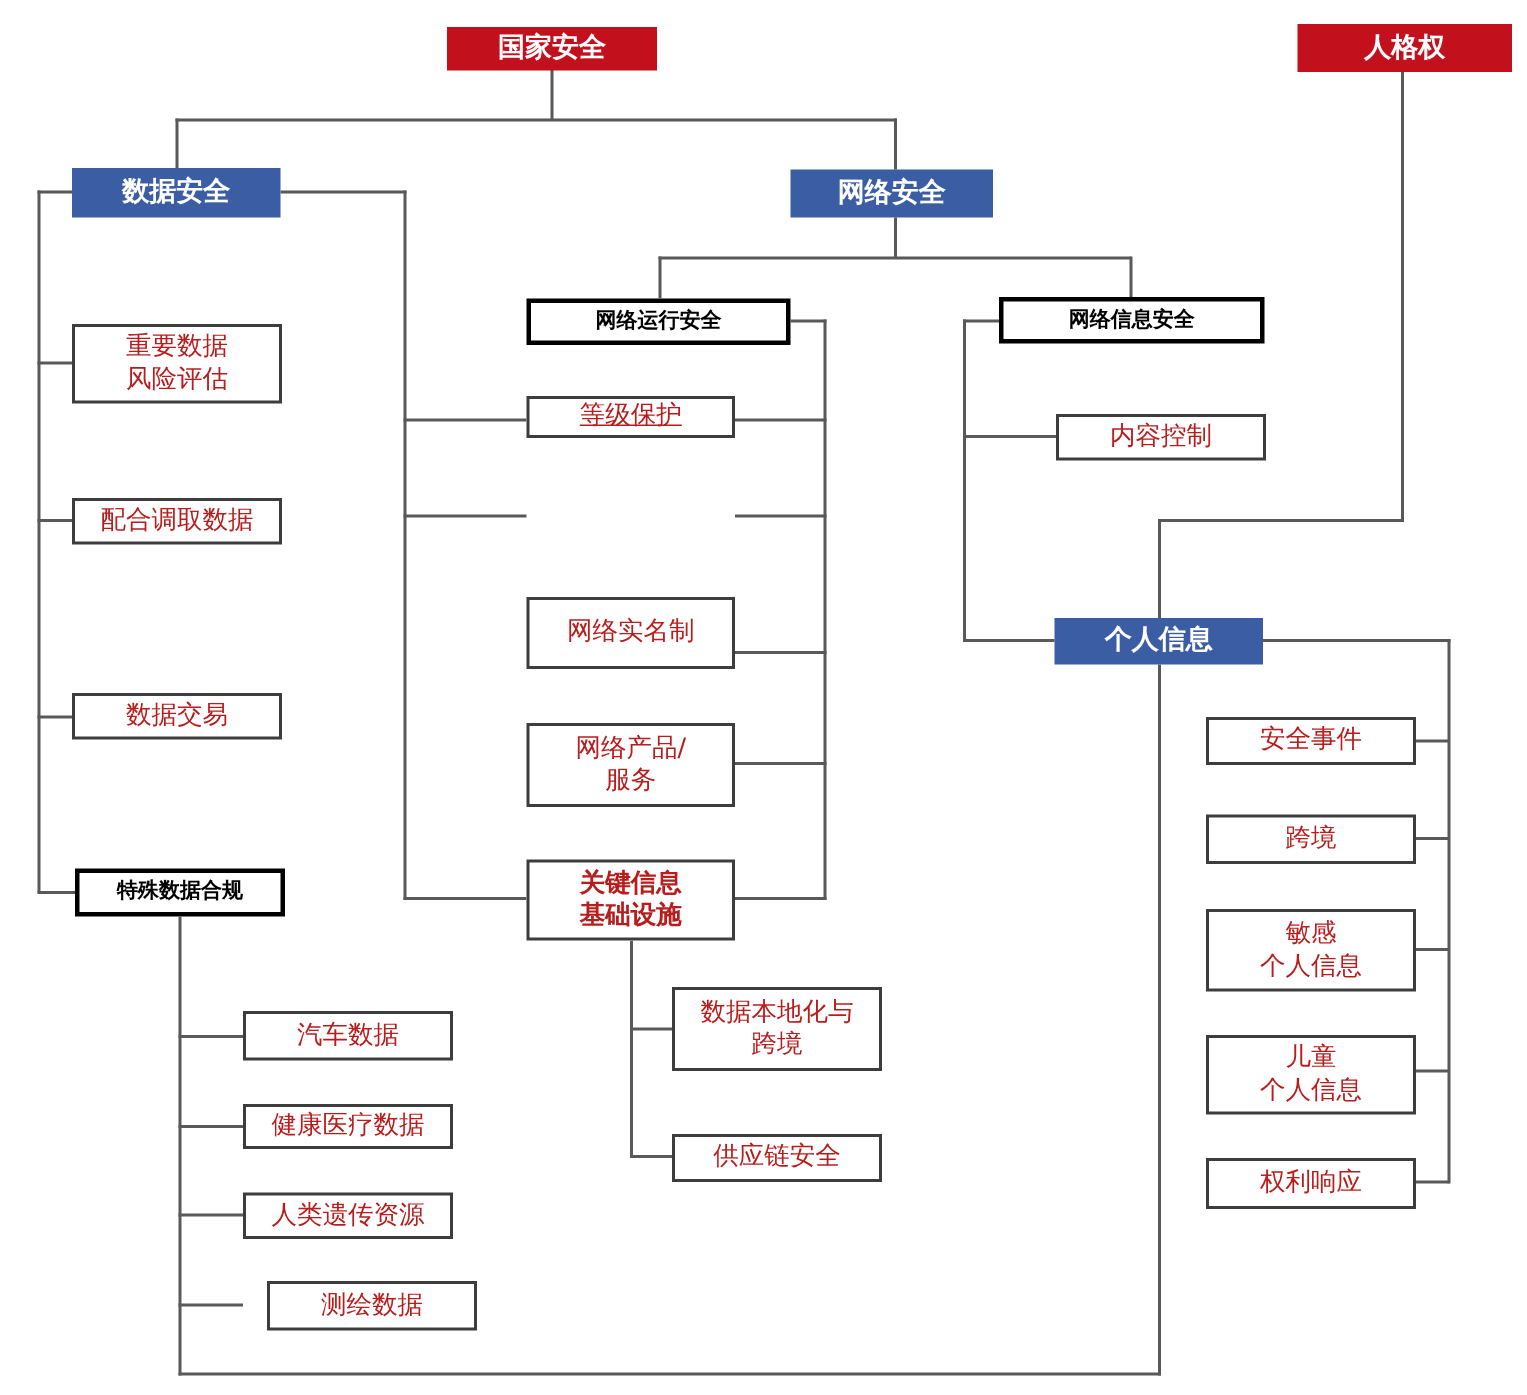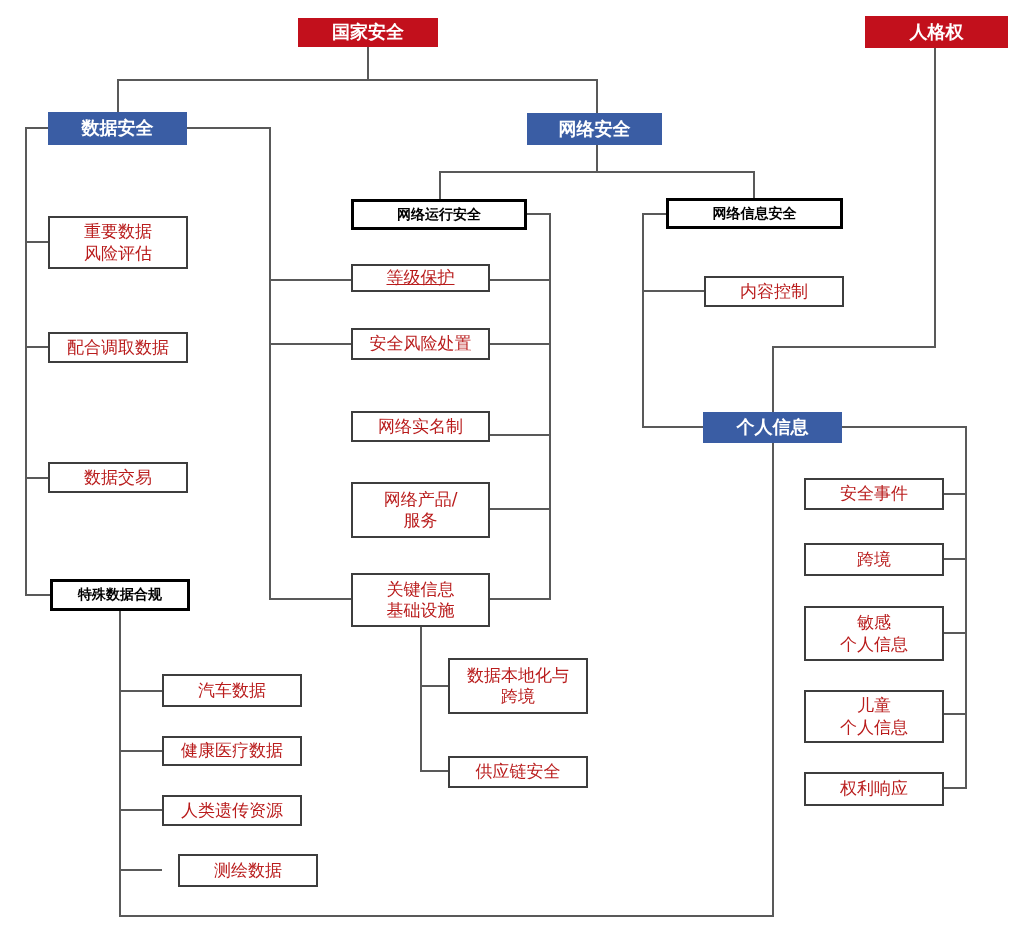--- a/index.html
+++ b/index.html
@@ -91,25 +91,24 @@
     <div class="node blue" style="left: 527px; top: 113px; width: 135px; height: 32px;">网络安全</div>
     <div class="node blue" style="left: 703px; top: 412px; width: 139px; height: 31px;">个人信息</div>
     <div class="node boldbox" style="left: 351px; top: 199px; width: 176px; height: 31px;">网络运行安全</div>
     <div class="node boldbox" style="left: 666px; top: 198px; width: 177px; height: 31px;">网络信息安全</div>
     <div class="node boldbox" style="left: 50px; top: 579px; width: 140px; height: 32px;">特殊数据合规</div>
     <div class="node plain" style="left: 48px; top: 216px; width: 140px; height: 53px;">重要数据
 风险评估</div>
     <div class="node plain" style="left: 48px; top: 332px; width: 140px; height: 31px;">配合调取数据</div>
     <div class="node plain" style="left: 48px; top: 462px; width: 140px; height: 31px;">数据交易</div>
     <div class="node plain" style="left: 351px; top: 264px; width: 139px; height: 28px; text-decoration: underline;">等级保护</div>
-    <div class="node plain" style="left: 351px; top: 328px; width: 139px; height: 32px;">安全风险处置</div>
-    <div class="node plain" style="left: 351px; top: 411px; width: 139px; height: 31px;">网络实名制</div>
+    <div class="node plain" style="left: 351px; top: 398px; width: 139px; height: 48px;">网络实名制</div>
     <div class="node plain" style="left: 351px; top: 482px; width: 139px; height: 56px;">网络产品/
 服务</div>
-    <div class="node plain" style="left: 351px; top: 573px; width: 139px; height: 54px;">关键信息
+    <div class="node plain" style="left: 351px; top: 573px; width: 139px; height: 54px; font-weight: bold;">关键信息
 基础设施</div>
     <div class="node plain" style="left: 448px; top: 658px; width: 140px; height: 56px;">数据本地化与
 跨境</div>
     <div class="node plain" style="left: 448px; top: 756px; width: 140px; height: 32px;">供应链安全</div>
     <div class="node plain" style="left: 704px; top: 276px; width: 140px; height: 31px;">内容控制</div>
     <div class="node plain" style="left: 804px; top: 478px; width: 140px; height: 32px;">安全事件</div>
     <div class="node plain" style="left: 804px; top: 543px; width: 140px; height: 33px;">跨境</div>
     <div class="node plain" style="left: 804px; top: 606px; width: 140px; height: 55px;">敏感
 个人信息</div>
     <div class="node plain" style="left: 804px; top: 690px; width: 140px; height: 53px;">儿童

